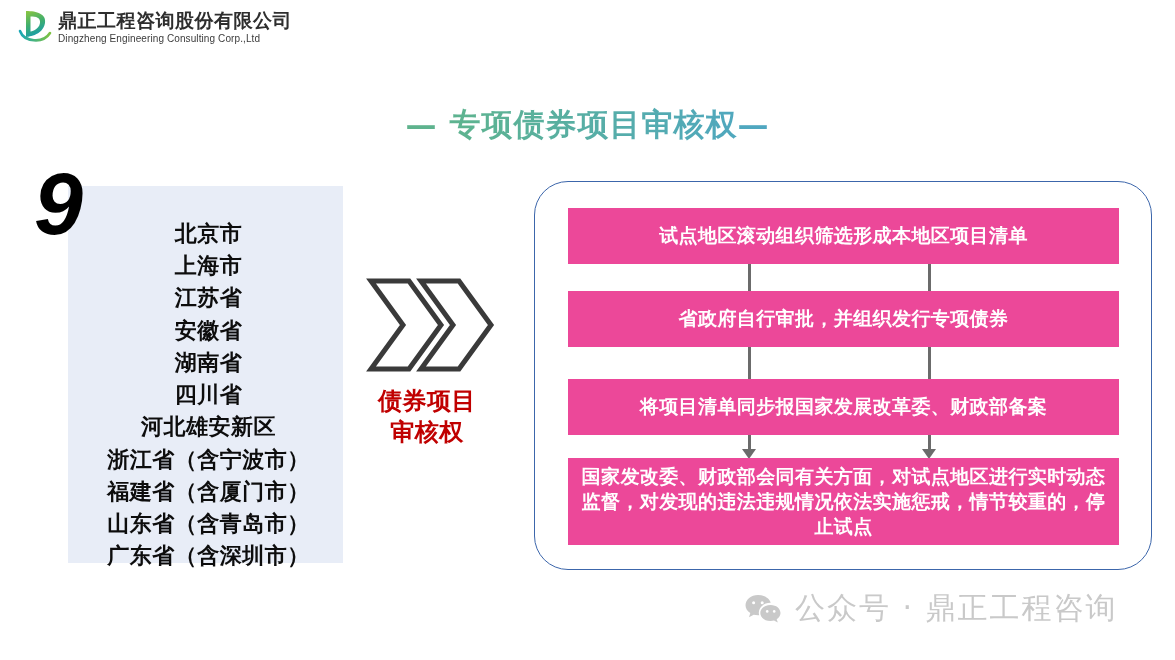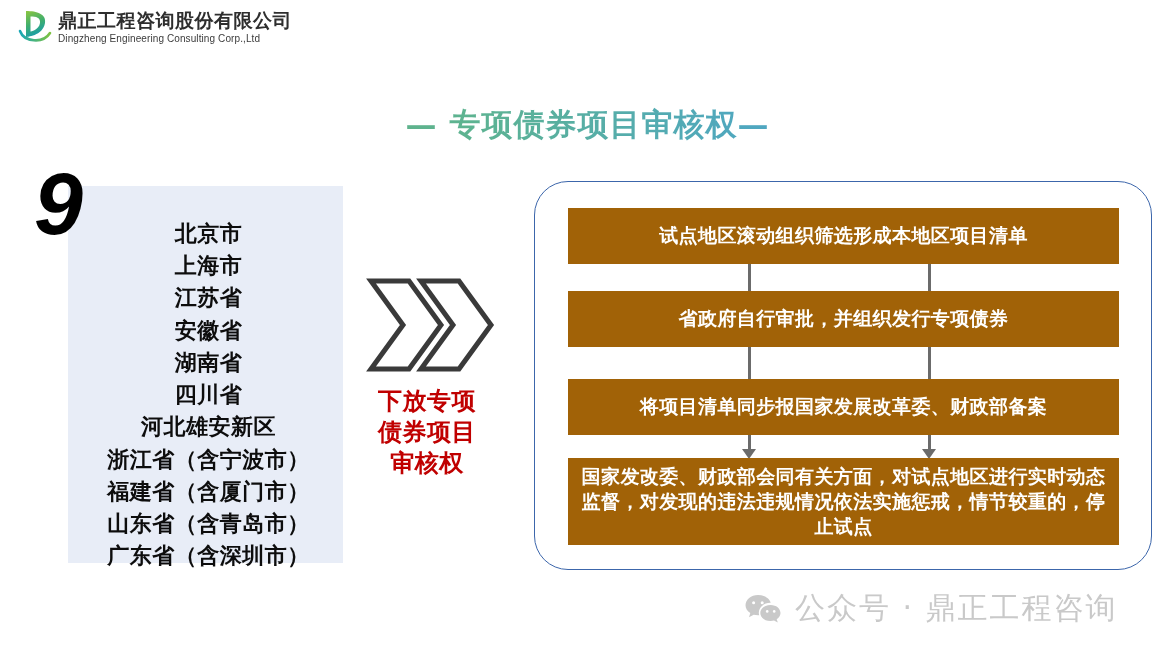--- a/index.html
+++ b/index.html
@@ -141,21 +141,21 @@
     position: absolute;
     left: 568px;
     top: 208px;
     width: 551px;
     height: 337px;
   }
   .flow-box {
     position: absolute;
     left: 0;
     width: 551px;
-    background: #a16207;
+    background: #ec4899;
     color: #ffffff;
     font-family: "DejaVu Sans", "Liberation Sans", sans-serif;
     font-weight: bold;
     font-size: 19px;
     letter-spacing: 0.4px;
     display: flex;
     align-items: center;
     justify-content: center;
     text-align: center;
     line-height: 1.33;
@@ -254,21 +254,20 @@
   </div>
 <div id="big-number">9</div>
 
 <div id="chevrons">
   <svg viewBox="0 0 130 100" width="130" height="100" aria-hidden="true">
     <polygon points="6,6 44,6 76,50 44,94 6,94 38,50" fill="none" stroke="#3a3a3a" stroke-width="5" stroke-linejoin="miter"></polygon>
     <polygon points="56,6 94,6 126,50 94,94 56,94 88,50" fill="none" stroke="#3a3a3a" stroke-width="5" stroke-linejoin="miter"></polygon>
   </svg>
 </div>
 <div id="transfer-caption">
-    <div>下放专项</div>
     <div>债券项目</div>
     <div>审核权</div>
   </div>
 
 <div id="flow-frame"></div>
 <div id="flow-steps">
 
   <div class="connector conn-a conn-gap-0"></div>
   <div class="connector conn-b conn-gap-0"></div>
   <div class="connector conn-a conn-gap-1"></div>

